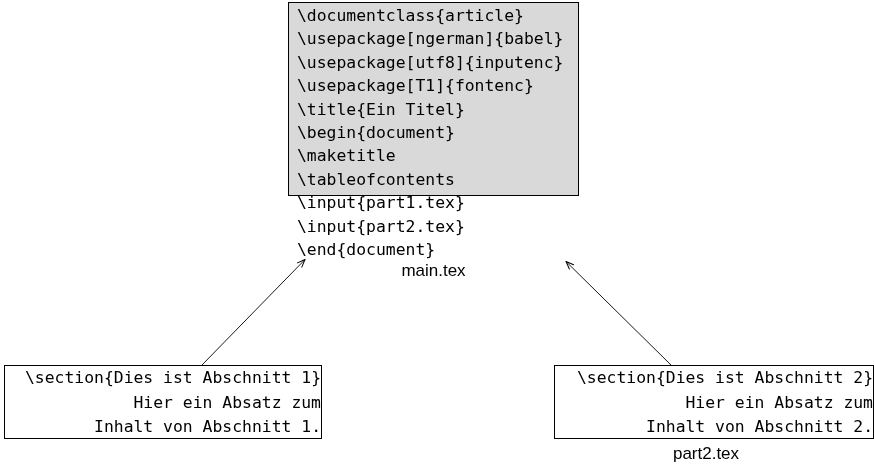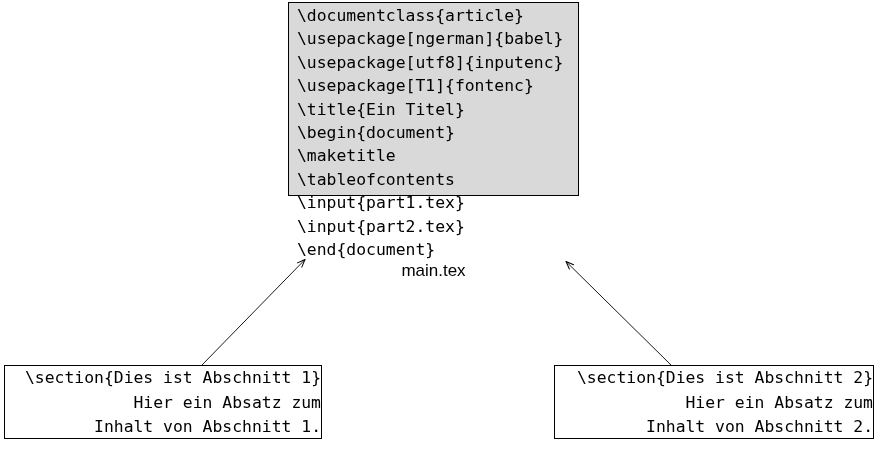--- a/index.html
+++ b/index.html
@@ -124,14 +124,15 @@
     <pre class="code">\section{Dies ist Abschnitt 1}
 Hier ein Absatz zum
 Inhalt von Abschnitt 1.</pre>
   </div>
 
   <div class="filebox part part2">
     <pre class="code">\section{Dies ist Abschnitt 2}
 Hier ein Absatz zum
 Inhalt von Abschnitt 2.</pre>
   </div>
+  <div class="filelabel part2-label">part2.tex</div>
 
 </div>
 
 </body></html>

